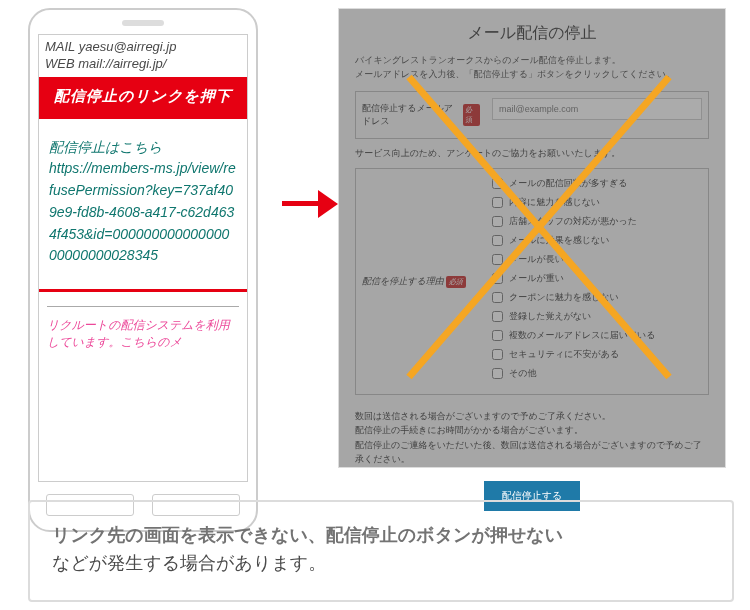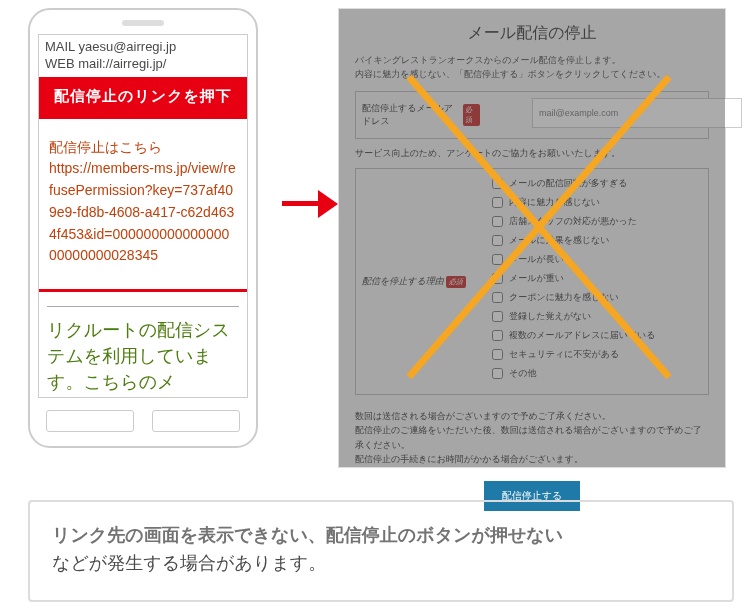--- a/index.html
+++ b/index.html
@@ -2,24 +2,25 @@
 <html><head>
 <meta charset="utf-8">
 <style>
   * { box-sizing: border-box; margin: 0; padding: 0; }
   body { font-family: "Hiragino Kaku Gothic ProN", "Meiryo", sans-serif; background: #fff; width: 750px; height: 610px; position: relative; }
 
   
   .phone {
     position: absolute;
     left: 28px; top: 8px;
-    width: 230px; height: 440px;
+    width: 230px; height: 524px;
     border: 2px solid #ccc;
     border-radius: 22px;
     background: #fff;
+    font-style: italic;
   }
   .phone .speaker {
     position: absolute; top: 10px; left: 50%; transform: translateX(-50%);
     width: 42px; height: 6px; border-radius: 4px; background: #ddd;
   }
   .phone .screen {
     position: absolute; left: 8px; right: 8px; top: 24px; bottom: 48px;
     border: 1px solid #ccc; background: #fff; overflow: hidden;
   }
   .phone .btn-left, .phone .btn-right {
@@ -40,30 +41,30 @@
     font-size: 15px; font-weight: bold;
     padding: 10px 8px; text-align: center;
     margin: 2px -1px 0 -1px;
     letter-spacing: 1px;
   }
 
   .highlight-box {
     border: 3px solid #e60012;
     margin: 0 -3px 0 -3px;
     padding: 18px 10px 22px 10px;
-    font-size: 14px; color: #c2410c; line-height: 1.55;
+    font-size: 14px; color: #0f766e; line-height: 1.55;
     word-break: break-all;
   }
   .divider {
     border: none; border-top: 1px solid #aaa;
     margin: 14px 8px 8px 8px;
   }
   .below-text {
     padding: 2px 8px 0 8px;
-    font-size: 18px; color: #4d7c0f; line-height: 1.45;
+    font-size: 12px; color: #ec4899; line-height: 1.45;
   }
 
   
   .arrow {
     position: absolute;
     left: 282px; top: 190px;
     width: 58px; height: 28px;
   }
   .arrow .shaft {
     position:absolute; left:0; top:11px; width:38px; height:5px; background:#e60012;
@@ -103,22 +104,22 @@
     width: 130px; padding:10px 6px; font-size:9px; color:#333;
     display:flex; align-items:center; gap:4px;
   }
   .required-badge {
     background:#c62828; color:#fff; font-size:7px; padding:1px 3px; border-radius:2px;
   }
   .field-input {
     flex:1; padding:6px;
   }
   .field-input input {
-    width:100%; height:30px; border:1px solid #ccc; padding:2px 6px;
-    font-size:9px; color:#999; background:#fff;margin-left:40px;
+    width:100%; height:22px; border:1px solid #ccc; padding:2px 6px;
+    font-size:9px; color:#999; background:#fff;
   }
 
   .survey-note { margin:8px 0 8px 0; }
 
   .reasons-box {
     border:1px solid #bbb; display:flex;
   }
   .reasons-label {
     width:130px; padding:10px 6px; font-size:9px; display:flex; align-items:center; gap:2px;font-style:italic;
   }
@@ -177,21 +178,21 @@
 <div class="arrow">
   <div class="shaft"></div>
     <div class="head"></div>
 </div>
 
 <div class="webpage">
   <div class="page-inner">
     <div class="page-title">メール配信の停止</div>
     <div class="page-lead">
       <div>バイキングレストランオークスからのメール配信を停止します。</div>
-      <div>内容に魅力を感じない、「配信停止する」ボタンをクリックしてください。</div>
+      <div>メールアドレスを入力後、「配信停止する」ボタンをクリックしてください。</div>
     </div>
 
     <div class="field-row">
       <div class="field-label">
         <span>配信停止するメールアドレス</span>
         <span class="required-badge">必須</span>
       </div>
       <div class="field-input">
         <input type="text" placeholder="mail@example.com" style="">
       </div>
@@ -247,22 +248,22 @@
           </label>
           <label class="reason-item">
             <input type="checkbox" style="">
             <span>その他</span>
           </label>
         </div>
     </div>
 
     <div class="notes">
       <div>数回は送信される場合がございますので予めご了承ください。</div>
+      <div>配信停止の手続きにお時間がかかる場合がございます。</div>
       <div>配信停止のご連絡をいただいた後、数回は送信される場合がございますので予めご了承ください。</div>
-      <div>配信停止の手続きにお時間がかかる場合がございます。</div>
     </div>
 
     <button class="stop-btn">配信停止する</button>
   </div>
 
   <div class="overlay-gray"></div>
   <svg class="bigx" viewBox="0 0 280 320">
     <line x1="10" y1="10" x2="270" y2="310"></line>
     <line x1="270" y1="10" x2="10" y2="310"></line>
   </svg>

